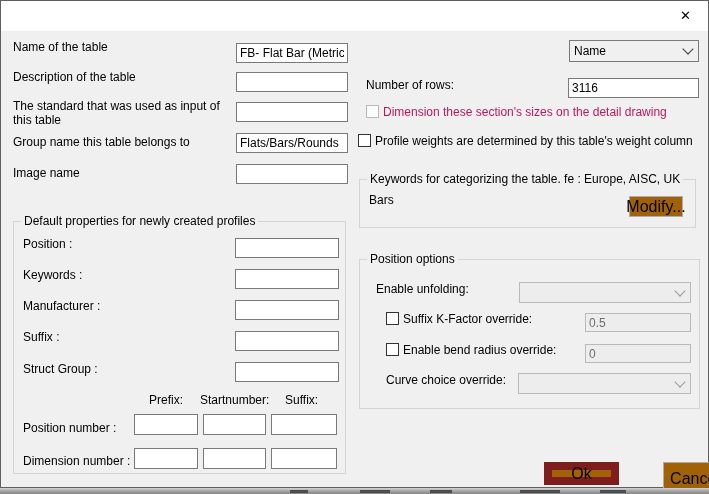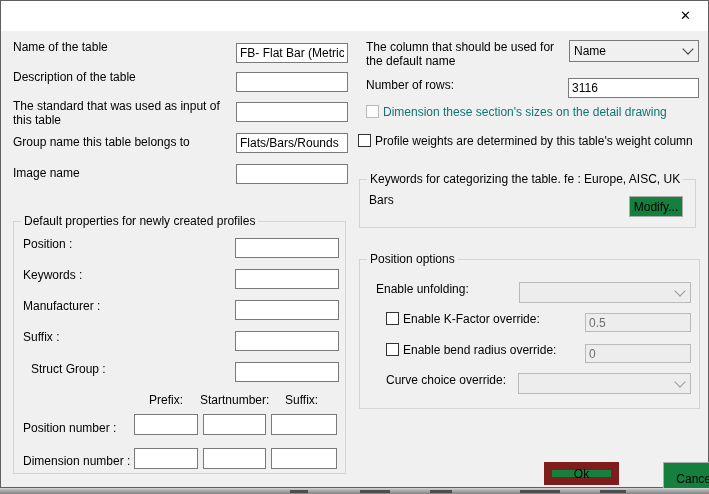--- a/index.html
+++ b/index.html
@@ -10,42 +10,42 @@
   }
   .dialog{position:absolute;left:0;top:0;width:709px;height:488px;background:#f0f0f0;
     border:1px solid #5f5f5f;box-sizing:border-box;}
   .titlebar{position:absolute;left:0;top:0;width:707px;height:30px;background:#ffffff;}
   .title{position:absolute;left:11px;top:8px;white-space:nowrap;}
   .closebtn{position:absolute;right:0;top:0;width:45px;height:29px;display:flex;align-items:center;justify-content:center;}
   .closebtn span{font-size:13px;color:#000;}
 
   .lbl{position:absolute;white-space:nowrap;line-height:14px;}
   .lbl.wrap{white-space:normal;}
-  .lbl-dis{color:#0f766e;}
+  .lbl-dis{color:#be185d;}
 
   .tb{position:absolute;box-sizing:border-box;height:20px;border:1px solid #7a7a7a;background:#fff;
     font-family:"Liberation Sans",sans-serif;font-size:12px;color:#000;padding:0 3px;outline:none;}
   .tb-dis{background:#ededed;border-color:#b9b9b9;color:#6d6d6d;}
 
   .combo{position:absolute;box-sizing:border-box;height:22px;border:1px solid #7a7a7a;background:#f0f0f0;
     display:flex;align-items:center;justify-content:space-between;padding:0 6px 0 4px;}
   .combo .ctext{white-space:nowrap;}
   .chev{width:7px;height:7px;border-right:1px solid #3c3c3c;border-bottom:1px solid #3c3c3c;
     transform:rotate(45deg);margin-top:-4px;flex:0 0 auto;}
   .combo-dis{border-color:#b9b9b9;background:#ededed;}
   .combo-dis .chev{border-color:#9a9a9a;}
 
   .grp{position:absolute;border:1px solid #d4d4d4;box-sizing:border-box;}
   .grp-title{position:absolute;background:#f0f0f0;padding:0 3px;white-space:nowrap;line-height:14px;}
 
   .cb{position:absolute;width:13px;height:13px;box-sizing:border-box;background:#fff;border:1px solid #333;}
   .cb-dis{border-color:#bababa;background:#fcfcfc;}
 
-  .btn{position:absolute;box-sizing:border-box;background:#15803d;border:1px solid #adadad;
-    font-family:"Liberation Sans",sans-serif;font-size:12px;color:#000;
+  .btn{position:absolute;box-sizing:border-box;background:#a16207;border:1px solid #adadad;
+    font-family:"Liberation Sans",sans-serif;font-size:16px;color:#000;
     display:flex;align-items:center;justify-content:center;padding:0;}
   .btn-default{border:8px solid #7f1d1d;}
 
   
   #lbl-name{left:12px;top:39px;}
   #lbl-desc{left:12px;top:69px;}
   #lbl-standard{left:12px;top:98px;width:224px;}
   #lbl-group{left:12px;top:134px;}
   #lbl-image{left:12px;top:165px;}
   #inp-name{left:235px;top:42px;width:112px;}
@@ -53,21 +53,21 @@
   #inp-standard{left:235px;top:101px;width:112px;}
   #inp-group{left:235px;top:132px;width:112px;}
   #inp-image{left:235px;top:163px;width:112px;}
 
   #grp-defaults{left:12px;top:220px;width:333px;height:253px;}
   #grp-defaults-title{left:20px;top:213px;}
   #lbl-material{left:22px;top:236px;}
   #lbl-finishing{left:22px;top:267px;}
   #lbl-manufacturer{left:22px;top:298px;}
   #lbl-paint{left:22px;top:329px;}
-  #lbl-structgroup{left:22px;top:361px;margin-left:8px;}
+  #lbl-structgroup{left:22px;top:361px;}
   #inp-material{left:234px;top:237px;width:104px;}
   #inp-finishing{left:234px;top:268px;width:104px;}
   #inp-manufacturer{left:234px;top:299px;width:104px;}
   #inp-paint{left:234px;top:330px;width:104px;}
   #inp-structgroup{left:234px;top:361px;width:104px;}
   #col-prefix{left:148px;top:392px;}
   #col-start{left:199px;top:392px;}
   #col-suffix{left:284px;top:392px;}
   #lbl-posnum{left:22px;top:420px;}
   #lbl-asmnum{left:22px;top:453px;}
@@ -155,21 +155,20 @@
 
   <span class="lbl" id="lbl-posnum">Position number :</span>
   <input class="tb" id="inp-pos-prefix" value="" style="">
   <input class="tb" id="inp-pos-start" value="" style="">
   <input class="tb" id="inp-pos-suffix" value="" style="">
   <span class="lbl" id="lbl-asmnum">Dimension number :</span>
   <input class="tb" id="inp-asm-prefix" value="" style="">
   <input class="tb" id="inp-asm-start" value="" style="">
   <input class="tb" id="inp-asm-suffix" value="" style="">
 
-  <span class="lbl wrap" id="lbl-defaultcol">The column that should be used for the default name</span>
   <div class="combo" id="cmb-defaultcol">
     <span class="ctext">Name</span>
     <span class="chev"></span>
   </div>
 
   <span class="lbl" id="lbl-rows">Number of rows:</span>
   <input class="tb" id="inp-rows" value="3116" style="">
 
   <span class="cb cb-dis" id="chk-dim"></span>
   <span class="lbl lbl-dis" id="lbl-dim">Dimension these section's sizes on the detail drawing</span>
@@ -185,21 +184,21 @@
   <div class="grp" id="grp-unfold"></div>
   <span class="grp-title lbl" id="grp-unfold-title">Position options</span>
 
   <span class="lbl" id="lbl-unfold">Enable unfolding:</span>
   <div class="combo combo-dis" id="cmb-unfold">
     <span class="ctext"></span>
     <span class="chev"></span>
   </div>
 
   <span class="cb" id="chk-kfactor"></span>
-  <span class="lbl" id="lbl-kfactor">Enable K-Factor override:</span>
+  <span class="lbl" id="lbl-kfactor">Suffix K-Factor override:</span>
   <input class="tb tb-dis" id="inp-kfactor" value="0.5" style="">
 
   <span class="cb" id="chk-bend"></span>
   <span class="lbl" id="lbl-bend">Enable bend radius override:</span>
   <input class="tb tb-dis" id="inp-bend" value="0" style="">
 
   <span class="lbl" id="lbl-curve">Curve choice override:</span>
   <div class="combo combo-dis" id="cmb-curve">
     <span class="ctext"></span>
     <span class="chev"></span>

